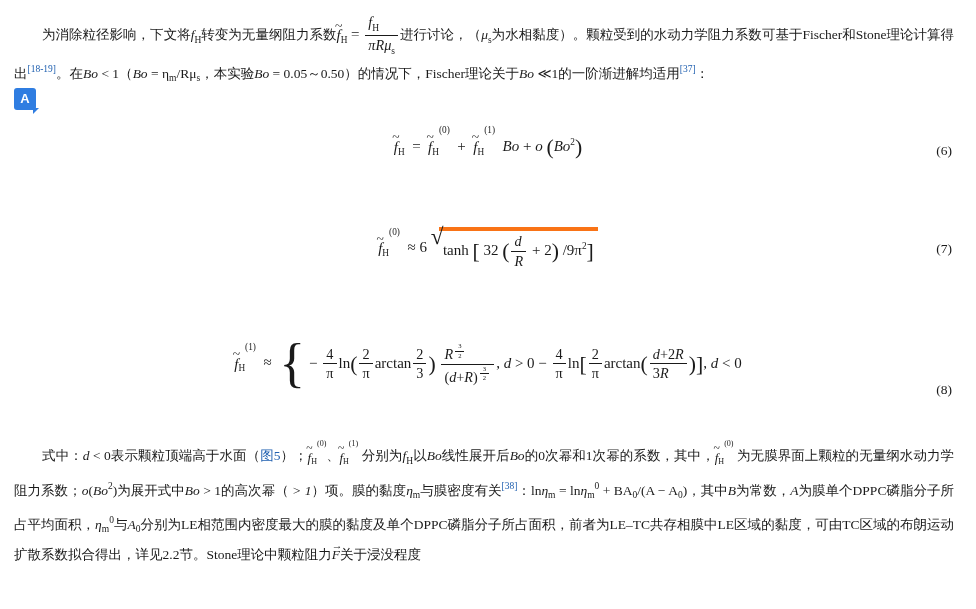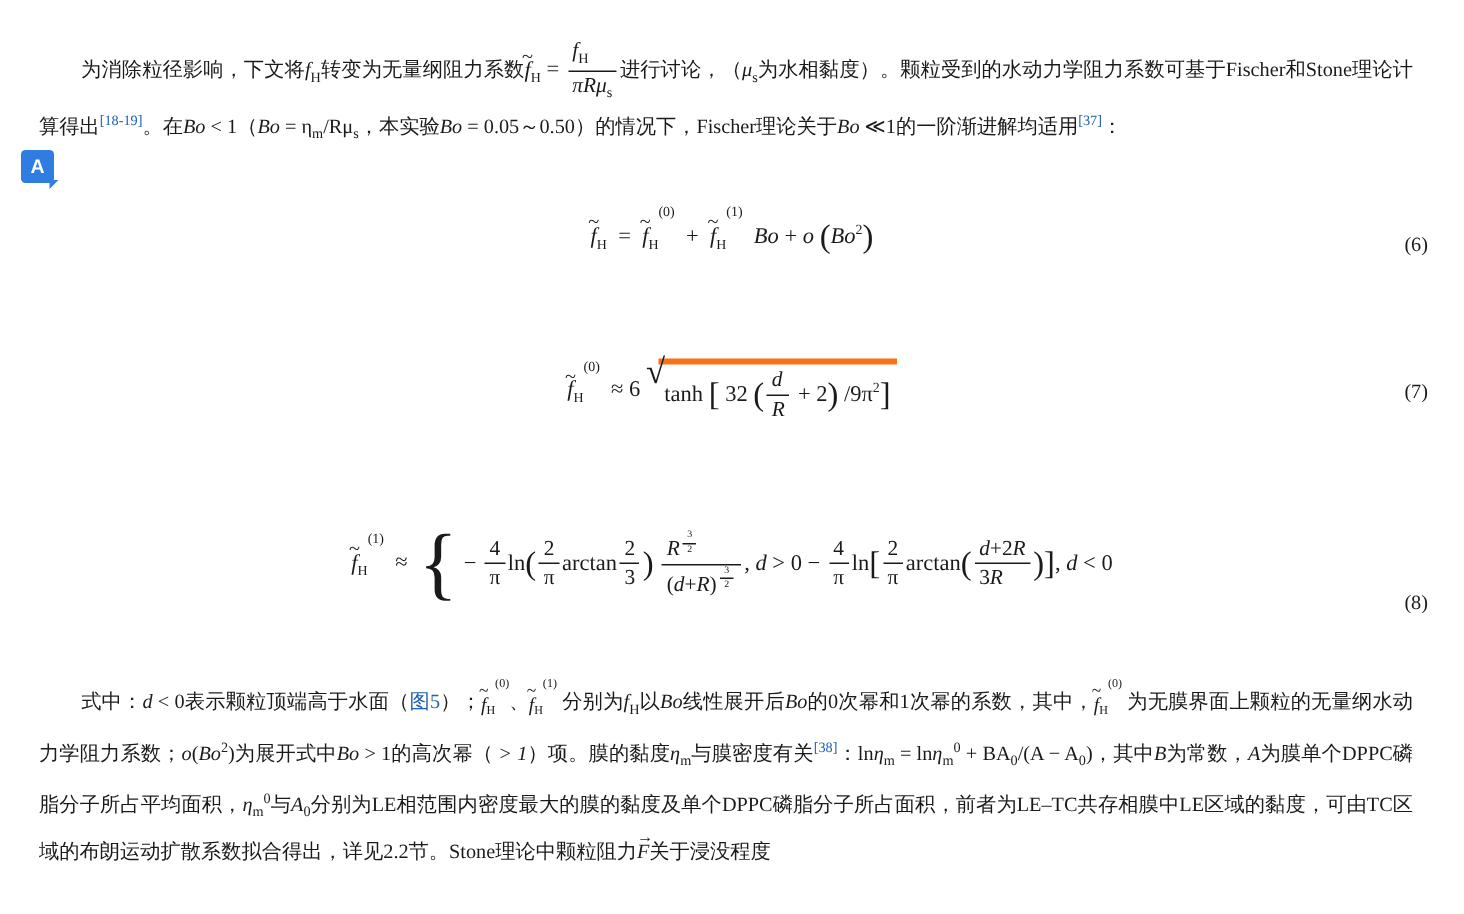--- a/index.html
+++ b/index.html
@@ -19,21 +19,21 @@
     position: relative;
     width: 976px;
     height: 609px;
     padding: 0;
     box-sizing: border-box;
   }
   .para {
     font-size: 13.5px;
     line-height: 25px;
     text-align: justify;
-    margin: 12px;
+    margin: 0;
     padding: 0 22px 0 14px;
   }
   .para.first {
     padding-top: 14px;
   }
   .indent {
     display: inline-block;
     width: 28px;
   }
   .link {

